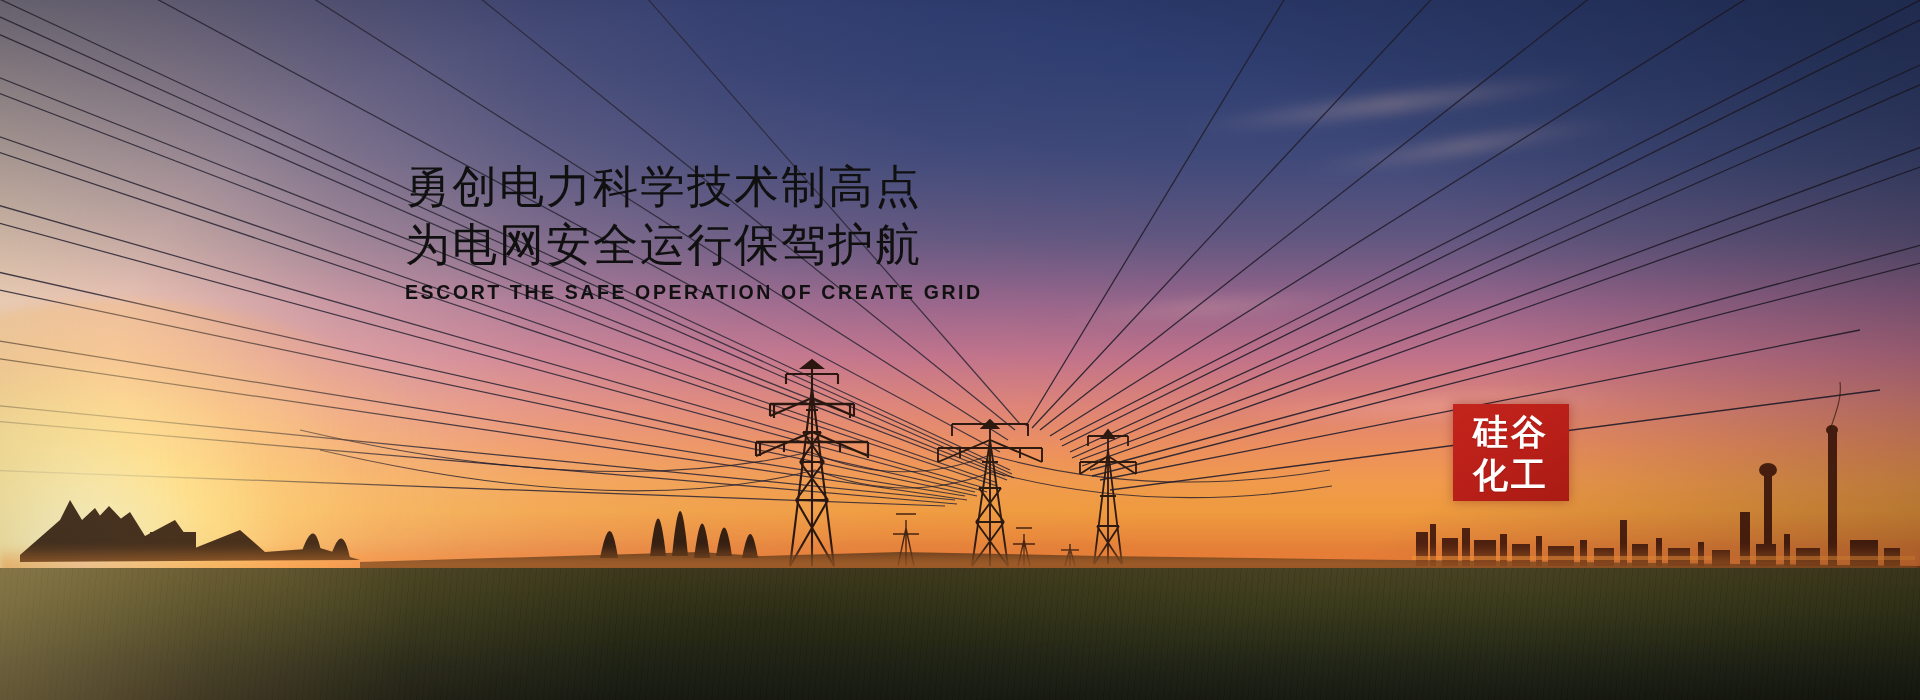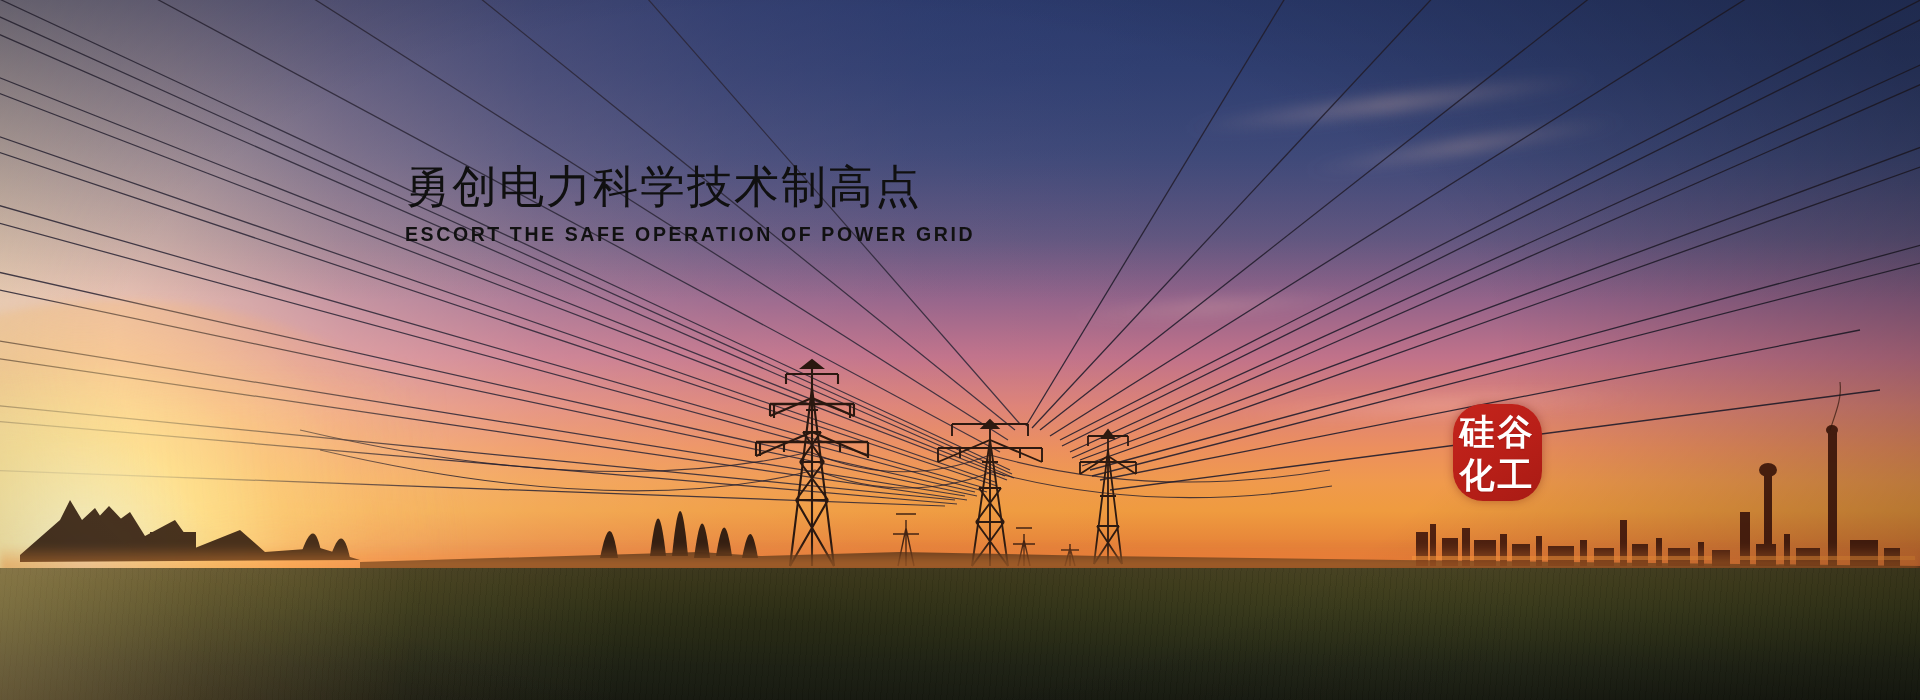--- a/index.html
+++ b/index.html
@@ -147,26 +147,25 @@
     line-height:36px;
     white-space:nowrap;
     margin-top:14px;
   }
   .sub2 { margin-top:0; }
 
   
   .stamp {
     position:absolute;
     left:1453px; top:404px;
-    width:89px; height:97px;
+    width:116px; height:97px;
     background:linear-gradient(145deg,#c4241c 0%, #b81f18 55%, #a81b14 100%);
     display:flex; flex-direction:column;
     align-items:center; justify-content:center;
     box-shadow:0 0 10px rgba(90,10,5,0.35);
-    border-radius:30px;
   }
   .stamp-row {
     color:#fff;
     font-family:"DejaVu Serif", serif;
     font-weight:700;
     font-size:35px;
     line-height:43px;
     letter-spacing:3px;
     text-shadow:0 1px 1px rgba(120,10,5,0.35);
   }
@@ -362,21 +361,22 @@
 
   <div class="horizon-glow"></div>
   <div class="field"></div>
   <div class="field-rows"></div>
   <div class="field-shade"></div>
   <div class="field-left-light"></div>
   <div class="vignette"></div>
 
   <div class="copy">
     <div class="headline">勇创电力科学技术制高点</div>
-    <div class="sub sub2">ESCORT THE SAFE OPERATION OF POWER GRID</div>
+    <div class="headline">为电网安全运行保驾护航</div>
+    <div class="sub sub2">ESCORT THE SAFE OPERATION OF CREATE GRID</div>
   </div>
 
   <div class="stamp">
     <div class="stamp-row">硅谷</div>
     <div class="stamp-row">化工</div>
   </div>
 
 </div>
 
 </body></html>

